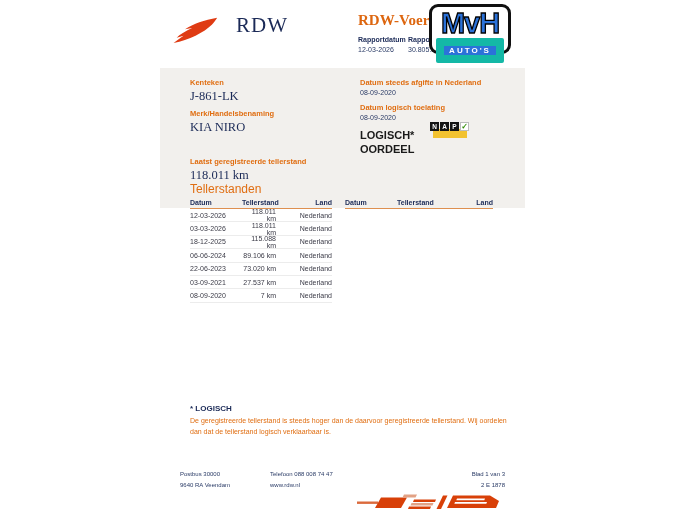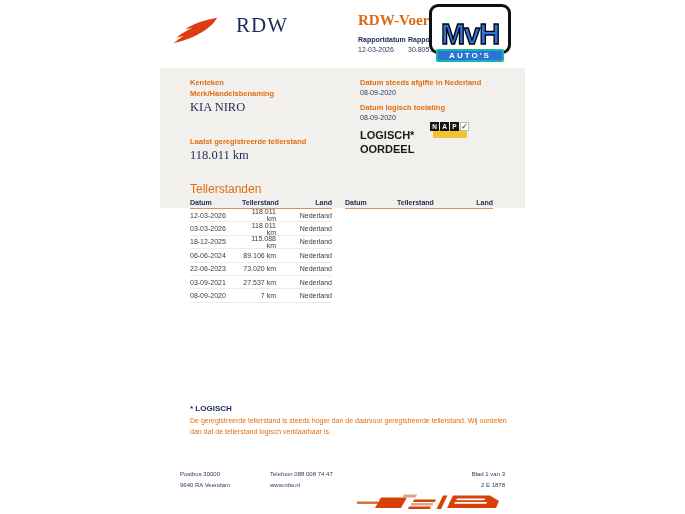--- a/index.html
+++ b/index.html
@@ -13,24 +13,24 @@
   .report-title{position:absolute;left:358px;top:12px;font-family:"Liberation Serif",serif;
         font-weight:bold;font-size:15px;color:#DD660F;white-space:nowrap;}
   .meta{position:absolute;top:36px;font-size:7px;white-space:nowrap;}
   .meta .lbl{font-weight:bold;color:#1B2A57;margin-bottom:3px;}
   .meta .val{color:#2A3B66;}
   .meta1{left:358px;} .meta2{left:408px;}
 
   
   .mvh{position:absolute;left:429px;top:4px;width:82px;height:50px;background:#fff;
        border:3px solid #101010;border-radius:9px;z-index:5;text-align:center;
-       box-sizing:border-box;padding-top:12px;}
+       box-sizing:border-box;padding-top:1px;}
   .mvh-main{font-size:29px;font-weight:bold;line-height:30px;color:#2B72D9;
        letter-spacing:-1px;-webkit-text-stroke:1.3px #000;}
-  .mvh-sub{margin:0 4px;background:#2B72D9;border:2px solid #14b8a6;color:#fff;
+  .mvh-sub{margin:0 4px;background:#2B72D9;border:8px solid #14b8a6;color:#fff;
        font-size:8px;font-weight:bold;letter-spacing:2px;line-height:9px;border-radius:2px;}
 
   
   .card{position:absolute;left:160px;top:68px;width:365px;height:140px;background:#F2F0ED;}
   .card .col-l{position:absolute;left:30px;top:10px;}
   .card .col-r{position:absolute;left:200px;top:10px;}
   .olabel{color:#E06E12;font-weight:bold;font-size:7.5px;margin-bottom:2px;}
   .sval{font-family:"Liberation Serif",serif;font-size:12.5px;color:#1B2A57;margin-bottom:5px;}
   .dval{font-size:7px;color:#2A3B66;margin-bottom:7px;}
   .gap{height:17px;}
@@ -88,20 +88,21 @@
   </div>
 
   <div class="mvh">
     <div class="mvh-main">MvH</div>
     <div class="mvh-sub">AUTO'S</div>
   </div>
 
   <div class="card">
     <div class="col-l">
       <div class="olabel">Kenteken</div>
+      <div class="sval">J-861-LK</div>
       <div class="olabel">Merk/Handelsbenaming</div>
       <div class="sval">KIA NIRO</div>
       <div class="gap"></div>
       <div class="olabel">Laatst geregistreerde tellerstand</div>
       <div class="sval">118.011 km</div>
     </div>
     <div class="col-r">
       <div class="olabel">Datum steeds afgifte in Nederland</div>
       <div class="dval">08-09-2020</div>
       <div class="olabel">Datum logisch toelating</div>

